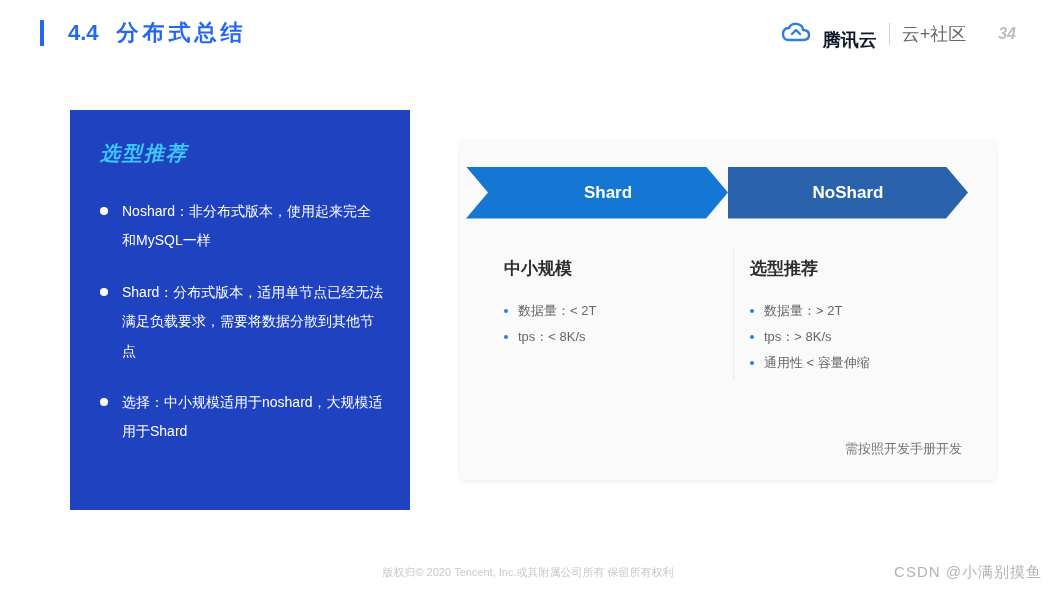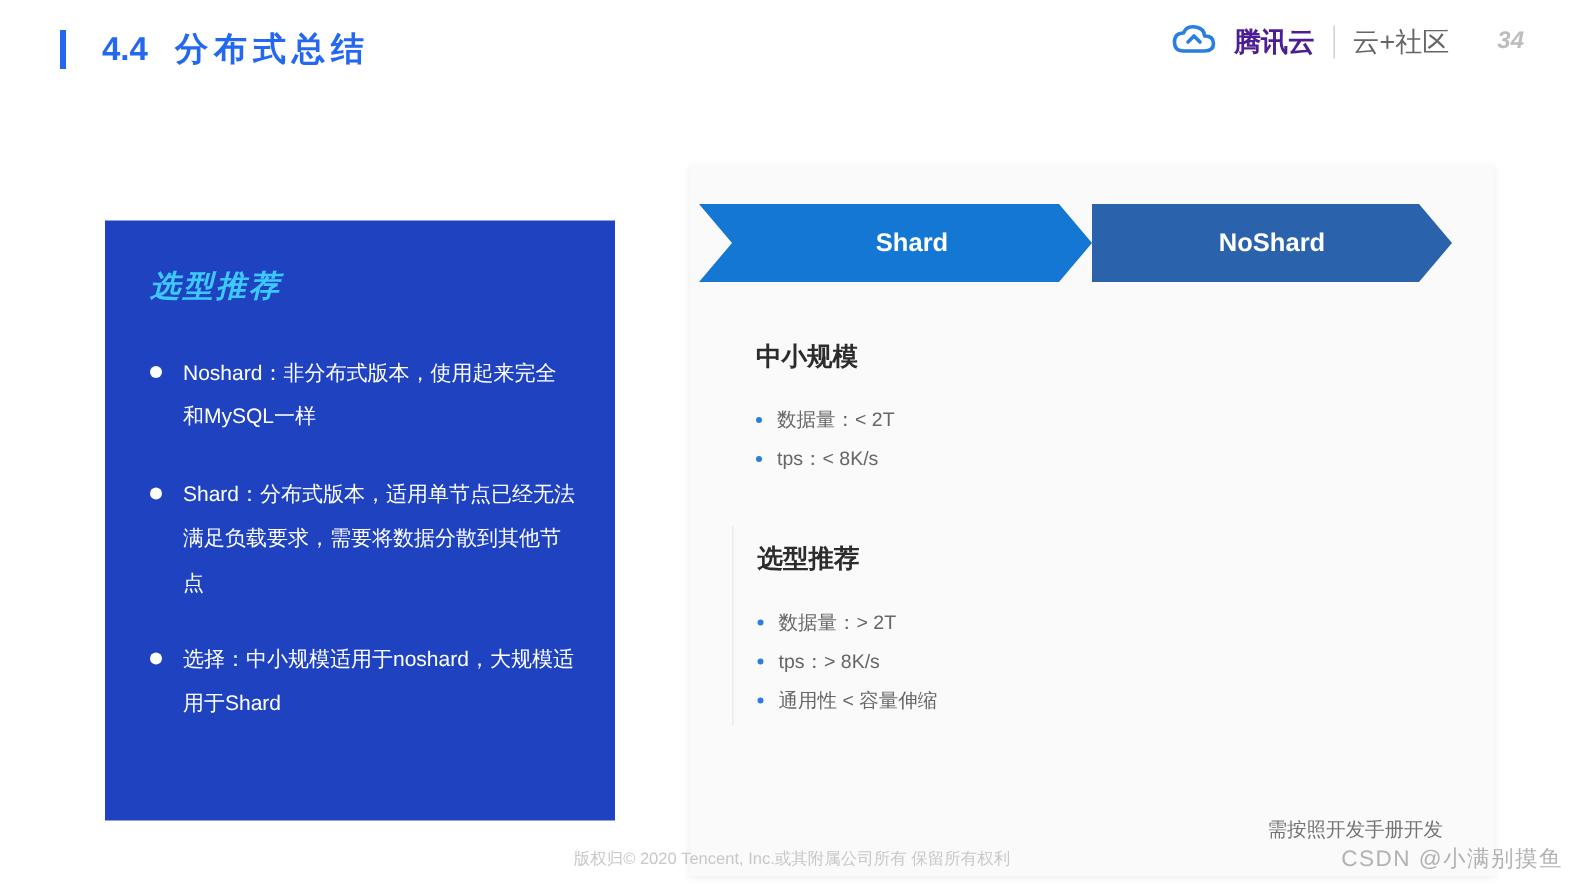--- a/index.html
+++ b/index.html
@@ -43,23 +43,24 @@
   .logos {
     position: absolute;
     right: 40px;
     top: 16px;
     display: flex;
     align-items: center;
     gap: 12px;
   }
   .cloud-logo svg { display: block; }
   .cloud-text {
-    color: #4c1d95;
+    color: #0f172a;
     font-size: 18px;
     font-weight: 700;
+    margin-top: 12px;
   }
   .divider {
     width: 1px;
     height: 22px;
     background: #d0d0d0;
   }
   .yun-text {
     color: #666;
     font-size: 18px;
     font-weight: 500;
@@ -147,22 +148,21 @@
     z-index: 2;
   }
   .arrow-seg.shard {
     background: #1477d4;
     margin-left: -22px;
     clip-path: polygon(0 0, calc(100% - 22px) 0, 100% 50%, calc(100% - 22px) 100%, 0 100%, 22px 50%);
     padding-left: 22px;
   }
   .cols {
     display: flex;
-    gap: 28px;
-    flex-direction: column;
+    gap: 11px;
   }
   .col {
     flex: 1;
     padding: 10px 6px 4px 6px;
   }
   .col + .col { border-left: 1px solid #ececec; }
   .col-title {
     color: #2c2c2c;
     font-size: 17px;
     font-weight: 700;

